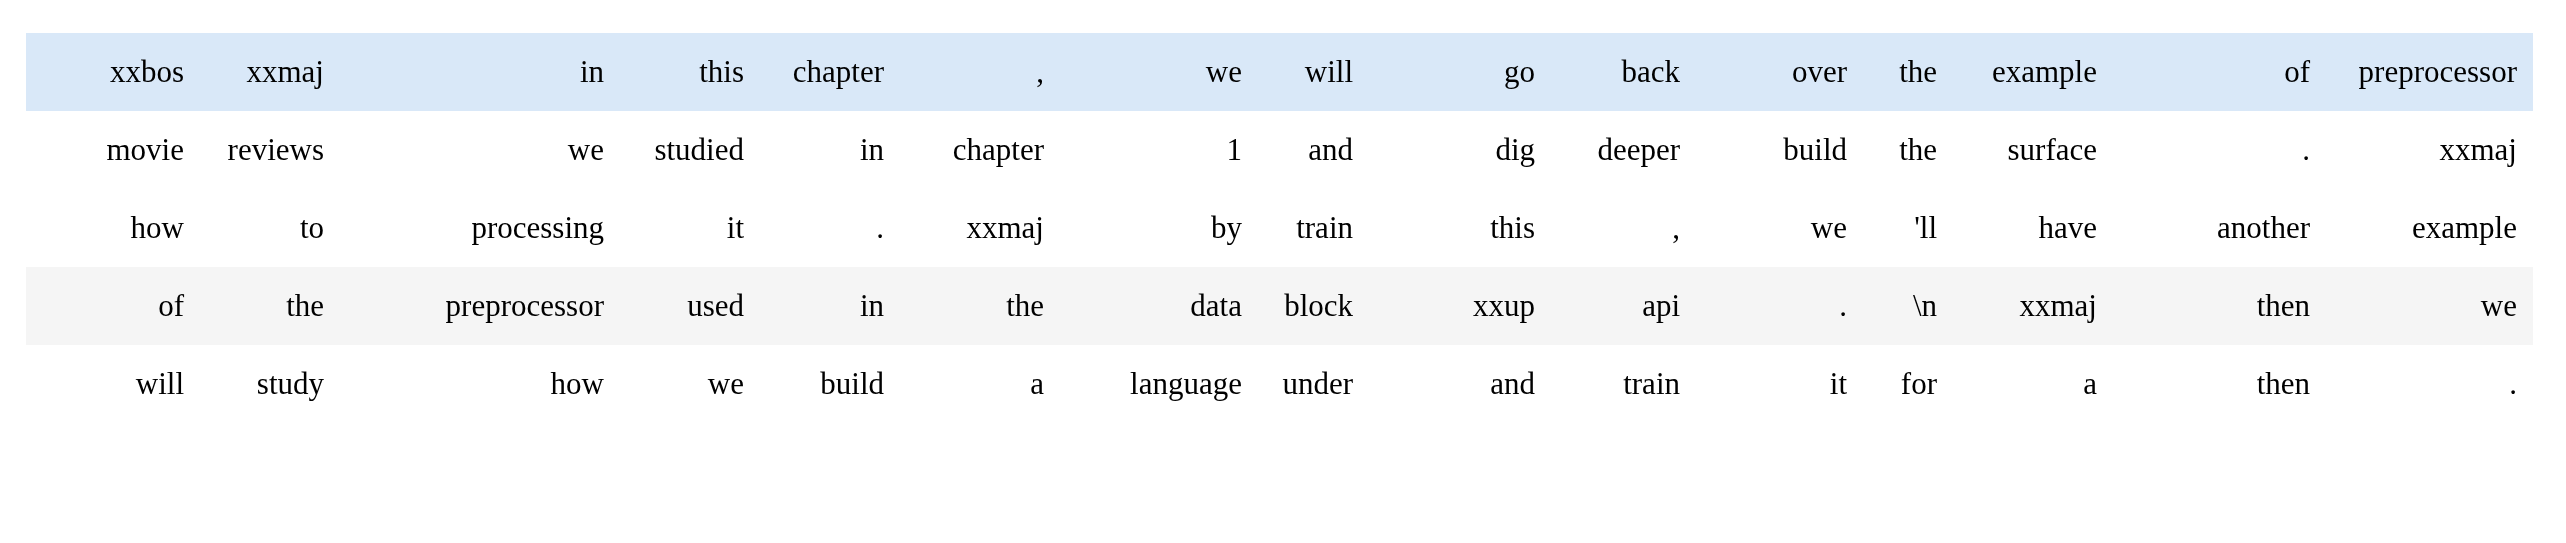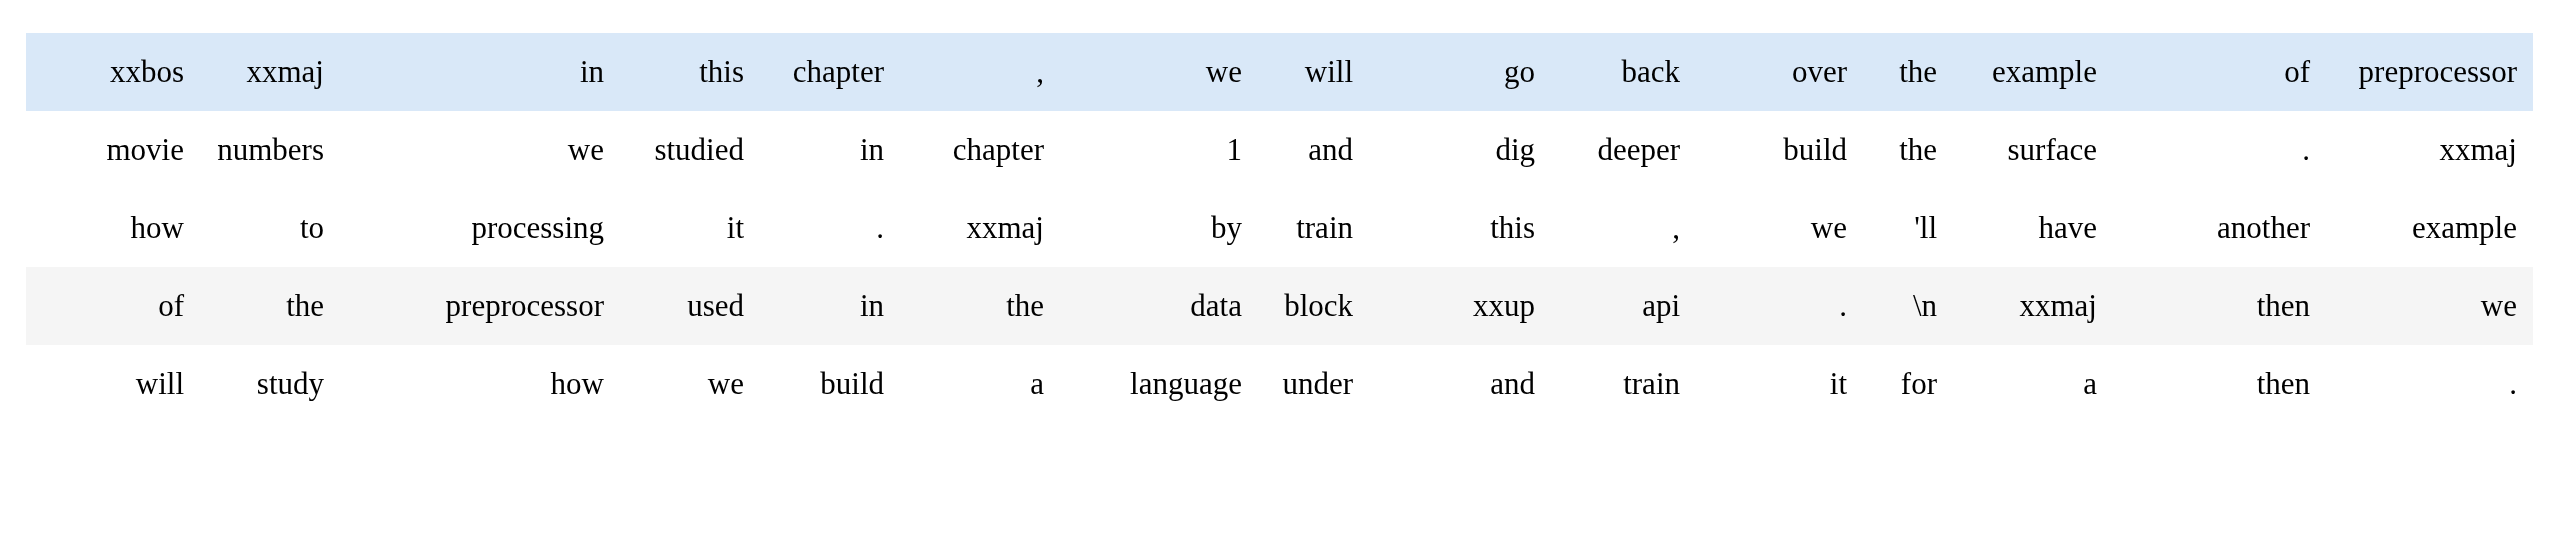--- a/index.html
+++ b/index.html
@@ -75,21 +75,21 @@
           <td>go</td>
           <td>back</td>
           <td>over</td>
           <td>the</td>
           <td>example</td>
           <td>of</td>
           <td>preprocessor</td>
         </tr>
         <tr class="plain">
           <td>movie</td>
-          <td>numbers</td>
+          <td>reviews</td>
           <td>we</td>
           <td>studied</td>
           <td>in</td>
           <td>chapter</td>
           <td>1</td>
           <td>and</td>
           <td>dig</td>
           <td>deeper</td>
           <td>build</td>
           <td>the</td>

